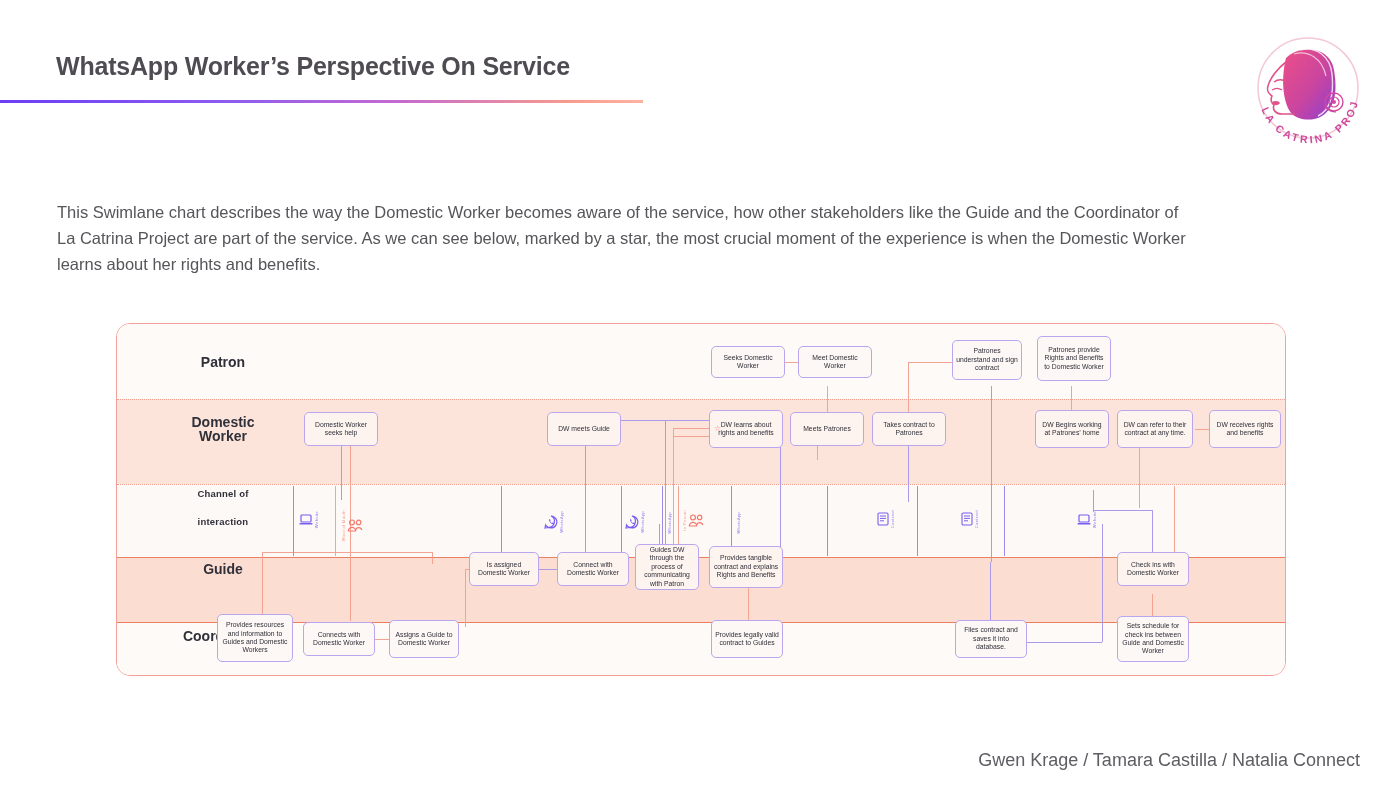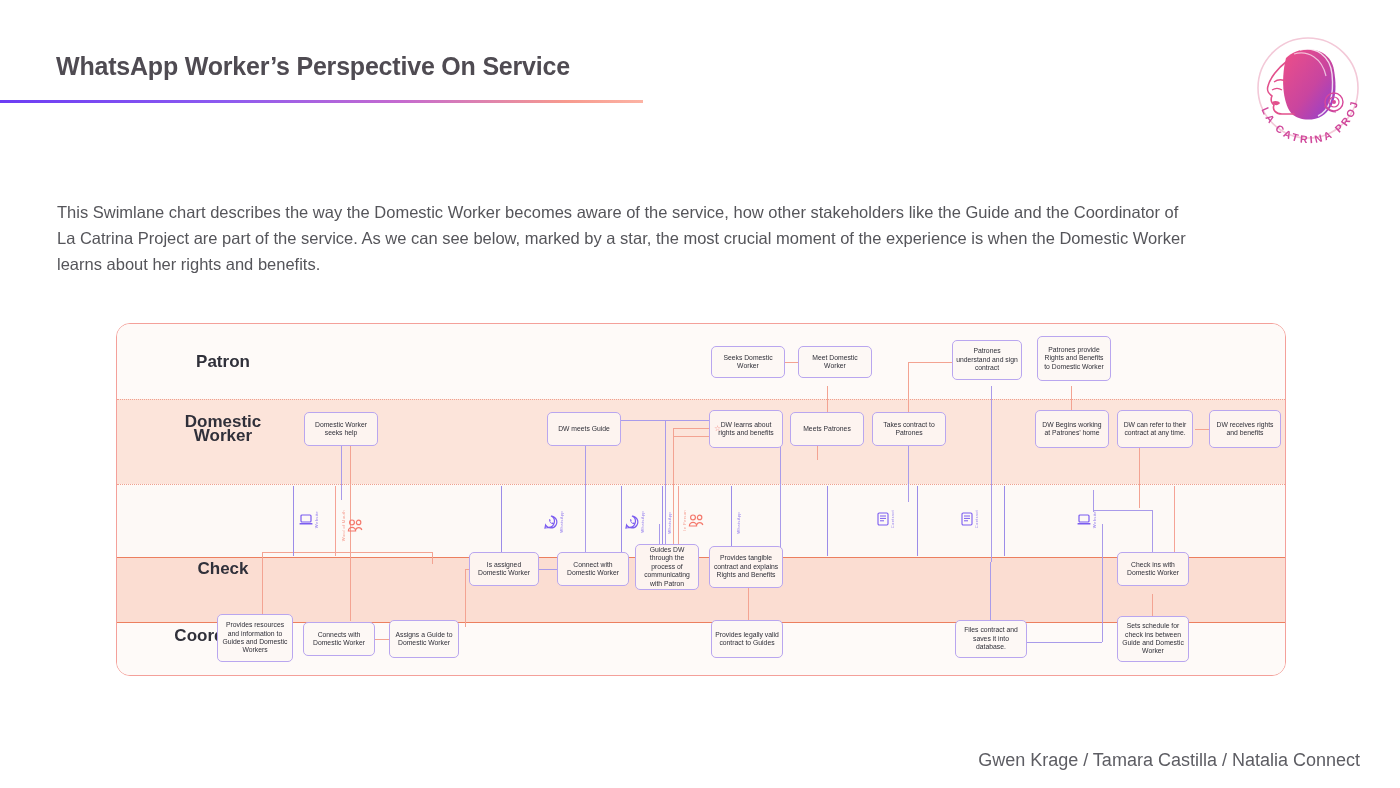--- a/index.html
+++ b/index.html
@@ -25,21 +25,21 @@
     font-size:16.5px;line-height:26px;color:#55555a;
   }
   
   #chart{
     position:absolute;left:116px;top:323px;width:1168px;height:351px;
     border:1.6px solid #f4a09a;border-radius:14px;overflow:hidden;
     background:#fefaf8;
   }
   .lane{position:absolute;left:0;width:100%;}
   .lane-label{
-    position:absolute;left:46px;font-size:17px;font-weight:bold;color:#30303a;
+    position:absolute;left:46px;font-size:14px;font-weight:bold;color:#30303a;
     line-height:14px;width:120px;text-align:center;
   }
   .lane-label.small{font-size:9.5px;font-weight:bold;letter-spacing:.2px;}
   .divider-dotted{position:absolute;left:0;width:100%;height:0;border-top:1.4px dotted #f0a08f;}
   .divider-solid{position:absolute;left:0;width:100%;height:0;border-top:1.2px solid #ec7f5f;}
 
   
   .node{
     position:absolute;box-sizing:border-box;
     border:1px solid #b9a6ef;border-radius:5px;
@@ -122,21 +122,22 @@
   <div class="lane" style="top:233px;height:65px;background:#fbddd2;"></div>
   <div class="lane" style="top:298px;height:53px;background:#fefaf8;"></div>
 
   <div class="divider-dotted" style="top:75px;"></div>
   <div class="divider-dotted" style="top:160px;"></div>
   <div class="divider-solid" style="top:233px;"></div>
   <div class="divider-solid" style="top:298px;"></div>
 
   <div class="lane-label" style="top:31px;">Patron</div>
   <div class="lane-label" style="top:91px;">Domestic<br>Worker</div>
-  <div class="lane-label" style="top:238px;">Check</div>
+  <div class="lane-label small" style="top:163px;">Channel of<br><br>interaction</div>
+  <div class="lane-label" style="top:238px;">Guide</div>
   <div class="lane-label" style="top:305px;">Coordinator</div>
 
   <div class="cn p v" style="left:145px;top:228px;height:62px;"></div>
   <div class="cn p h" style="left:145px;top:228px;width:170px;"></div>
   <div class="cn p v" style="left:315px;top:228px;height:12px;"></div>
 
   <div class="cn v" style="left:224px;top:122px;height:54px;"></div>
   <div class="cn p v" style="left:233px;top:122px;height:175px;"></div>
 
   <div class="cn p h" style="left:258px;top:315px;width:22px;"></div>

